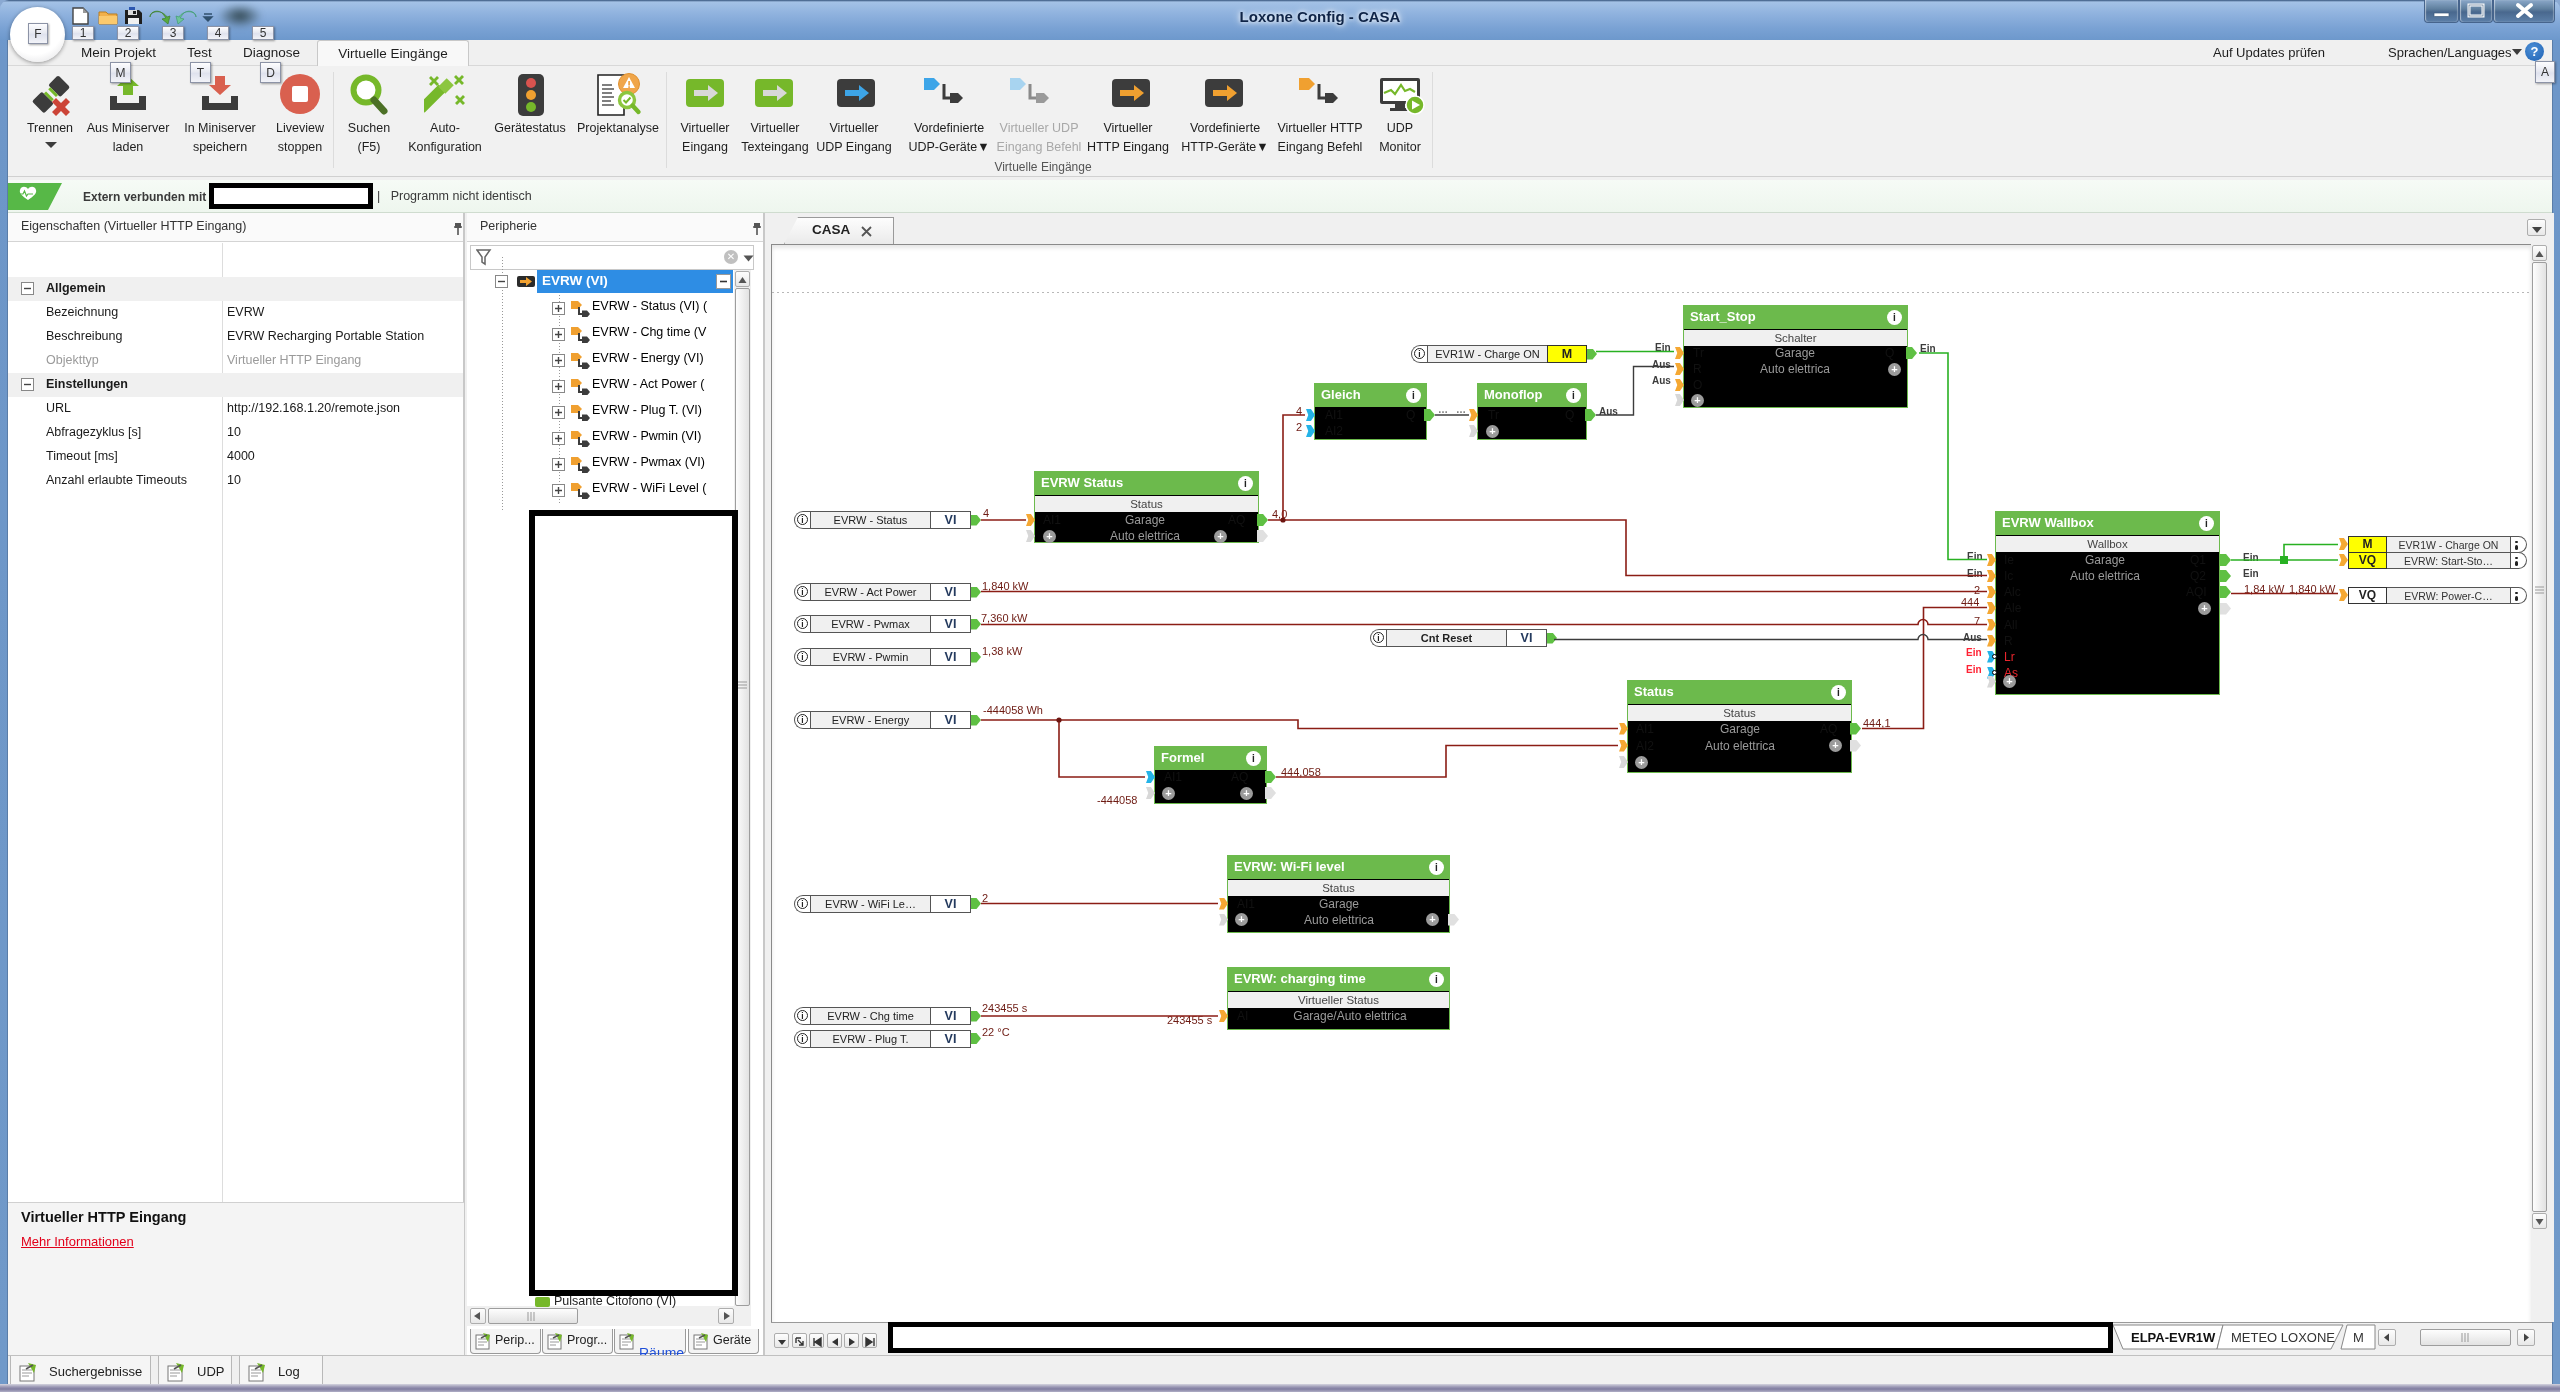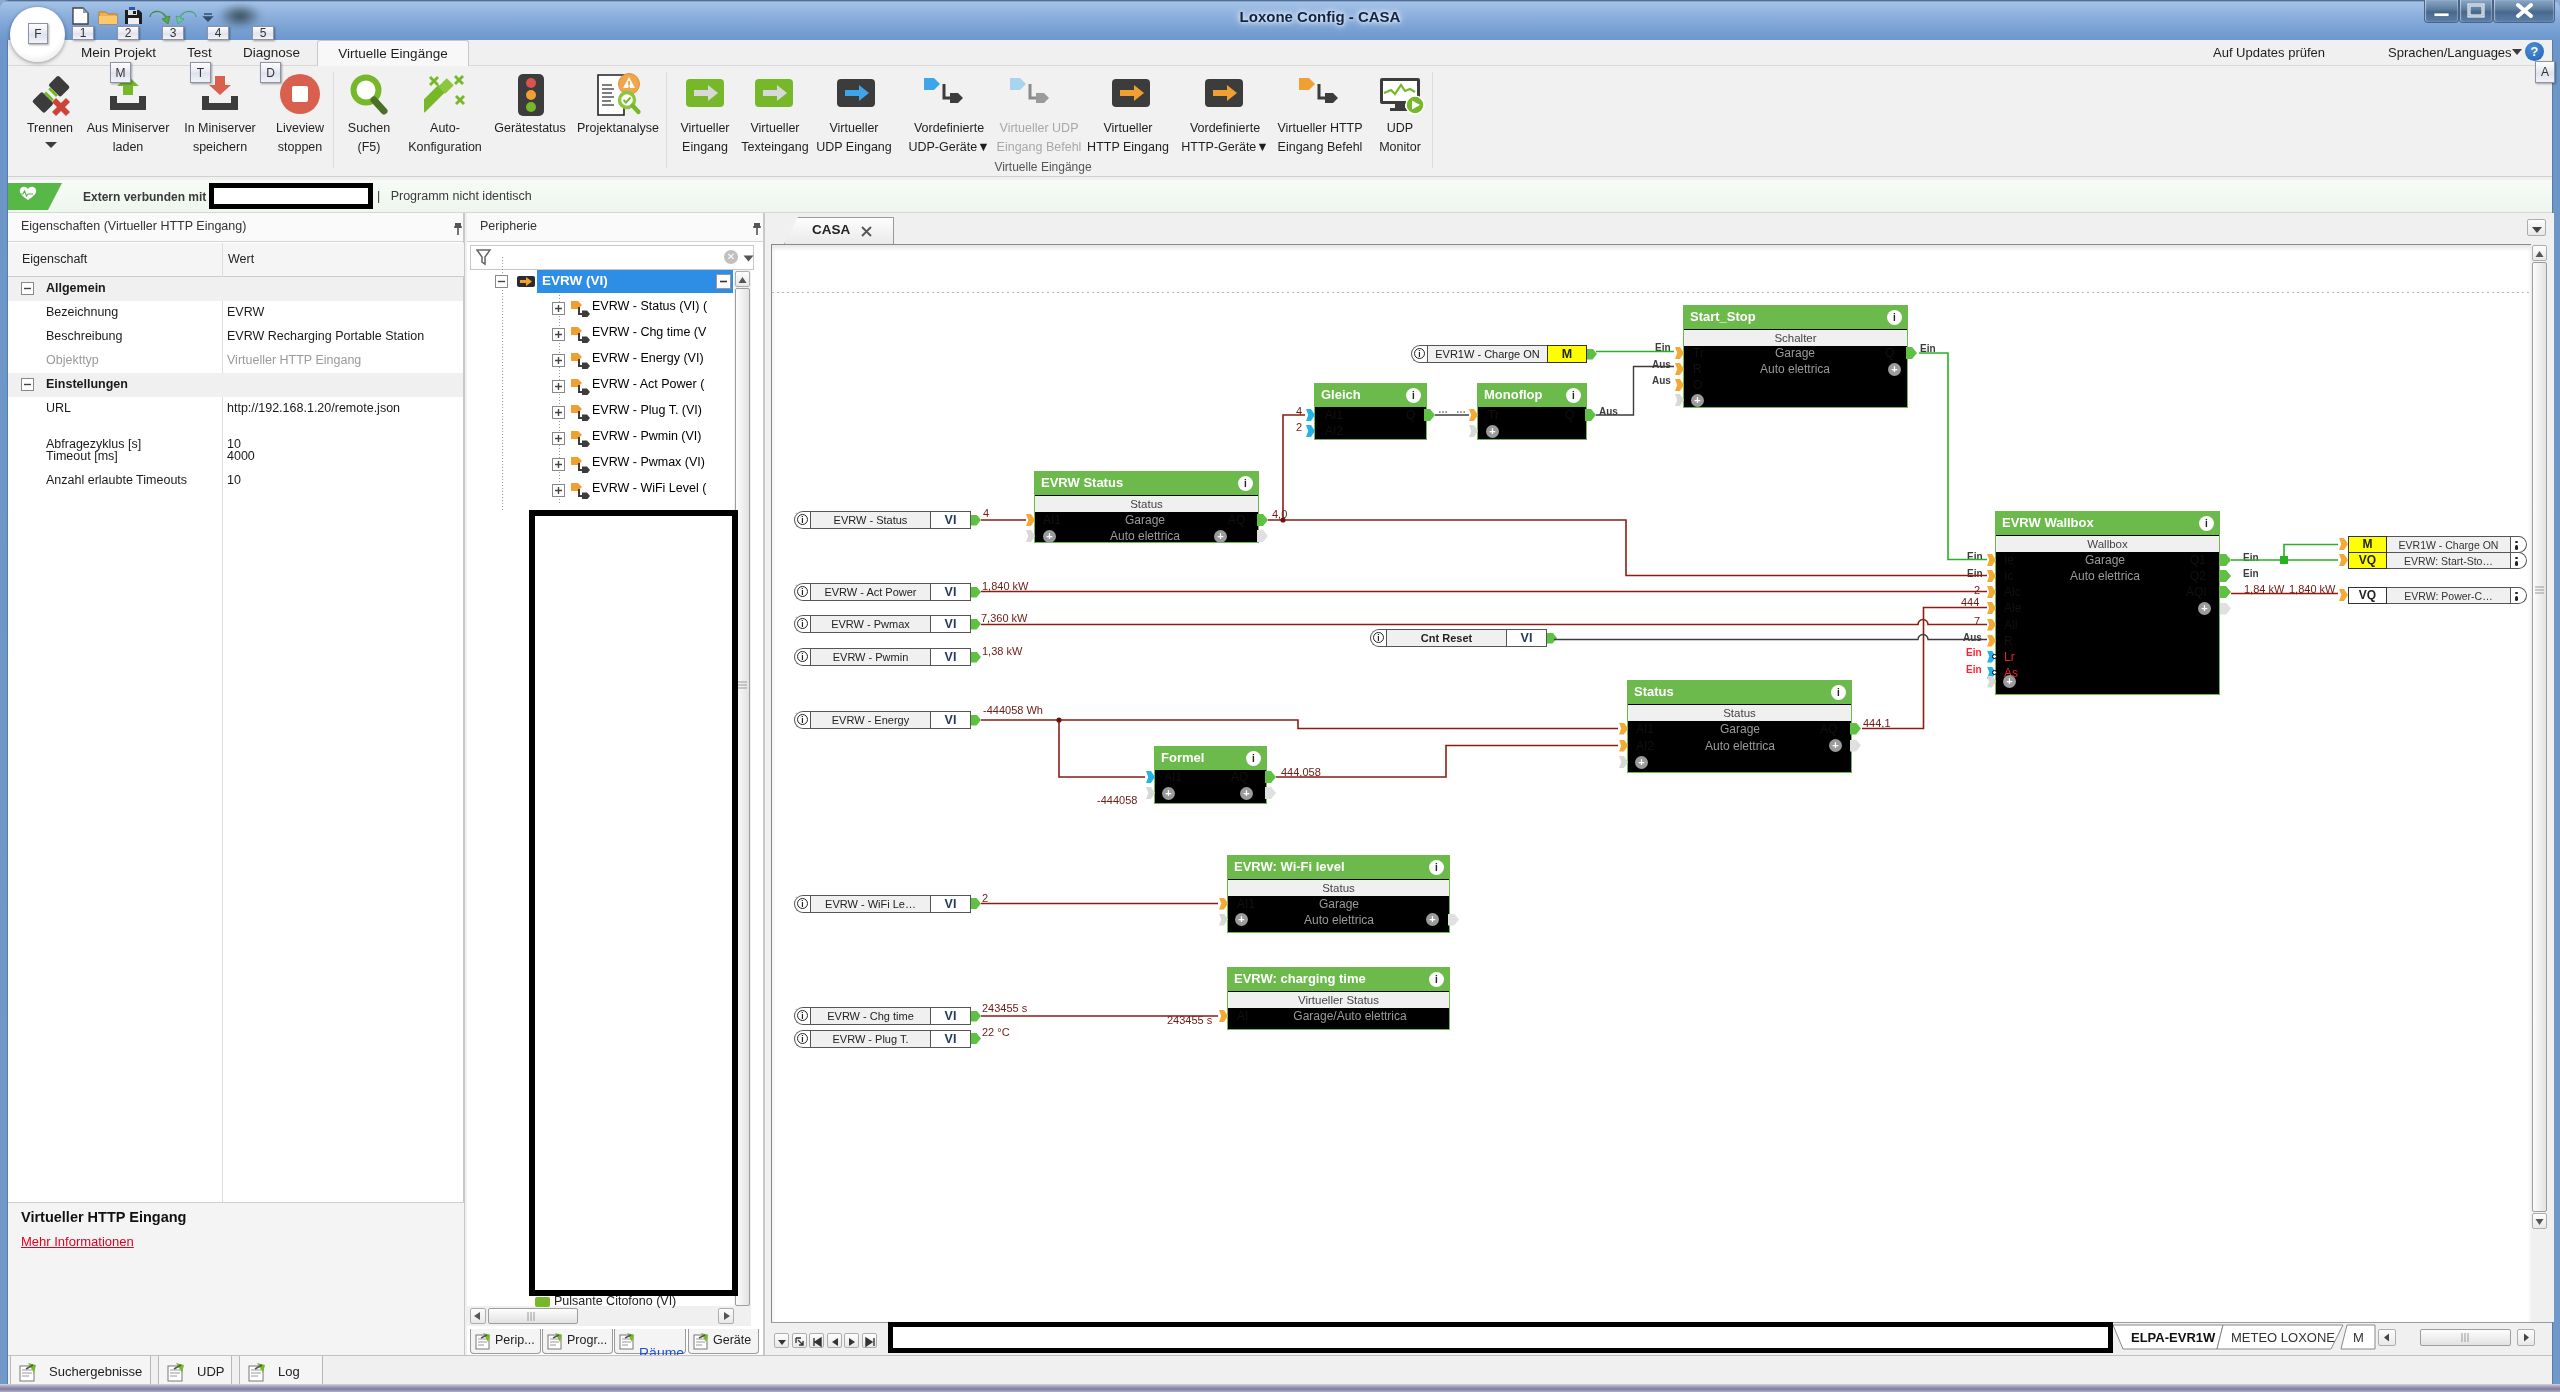--- a/index.html
+++ b/index.html
@@ -278,24 +278,20 @@
 <div class="abs" style="left:83px;top:190px;font-size:12px;font-weight:bold;color:#3a3a3a;">Extern verbunden mit</div>
 <div class="abs" style="left:209px;top:183px;width:164px;height:26px;background:#fff;border:5px solid #000;"></div>
 <div class="abs" style="left:377px;top:189px;font-size:12.5px;color:#3a3a3a;">|&nbsp;&nbsp;&nbsp;Programm nicht identisch</div>
 <div class="abs" style="left:8px;top:213px;width:457px;height:1142px;background:#fff;border-right:2px solid #c8c8c8;">
   <div class="phead">Eigenschaften (Virtueller HTTP Eingang)</div>
   <svg class="abs" style="left:444px;top:9px;" width="12" height="14">
       <path d="M2 5 h8 M6 1 v8 M6 9 v4" stroke="#555" stroke-width="1.6"></path>
       <rect x="3" y="1" width="6" height="5" fill="#555"></rect>
     </svg>
 
-  <div class="abs" style="left:0;top:30px;width:456px;height:34px;background:#f5f5f5;border-bottom:1px solid #ccc;font-size:12.5px;color:#222;">
-    <span class="abs" style="left:14px;top:9px;">Eigenschaft</span>
-      <span class="abs" style="left:220px;top:9px;">Wert</span>
-  </div>
   <div class="abs" style="left:214px;top:30px;width:1px;height:959px;background:#ddd;"></div>
 
   <div class="prow pgroup" style="top:64px;">
       <svg class="abs" style="left:13px;top:5px;" width="13" height="13">
         <rect x="0.5" y="0.5" width="12" height="12" fill="#fff" stroke="#888"></rect>
         <path d="M3 6.5 h7" stroke="#444" stroke-width="1.4"></path>
       </svg>
       <span class="pc1">Allgemein</span>
     </div>
   <div class="prow" style="top:88px;">
@@ -314,21 +310,21 @@
       <svg class="abs" style="left:13px;top:5px;" width="13" height="13">
         <rect x="0.5" y="0.5" width="12" height="12" fill="#fff" stroke="#888"></rect>
         <path d="M3 6.5 h7" stroke="#444" stroke-width="1.4"></path>
       </svg>
       <span class="pc1">Einstellungen</span>
     </div>
   <div class="prow" style="top:184px;">
       <span class="pc1">URL</span>
       <span class="pc2">http://192.168.1.20/remote.json</span>
     </div>
-  <div class="prow" style="top:220px;padding-left:45px;">
+  <div class="prow" style="top:208px;padding-left:45px;">
       <span class="pc1">Abfragezyklus [s]</span>
       <span class="pc2">10</span>
     </div>
   <div class="prow" style="top:232px;">
       <span class="pc1">Timeout [ms]</span>
       <span class="pc2">4000</span>
     </div>
   <div class="prow" style="top:256px;">
       <span class="pc1">Anzahl erlaubte Timeouts</span>
       <span class="pc2">10</span>

